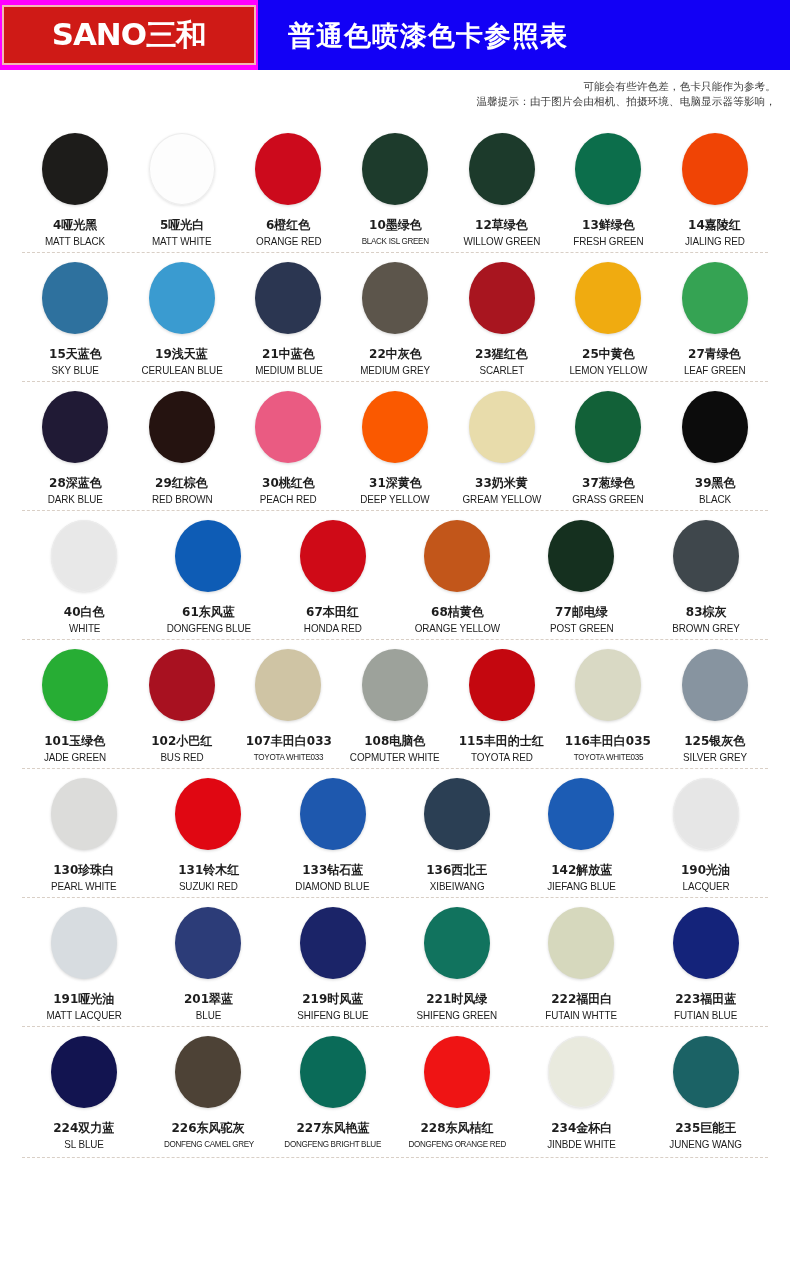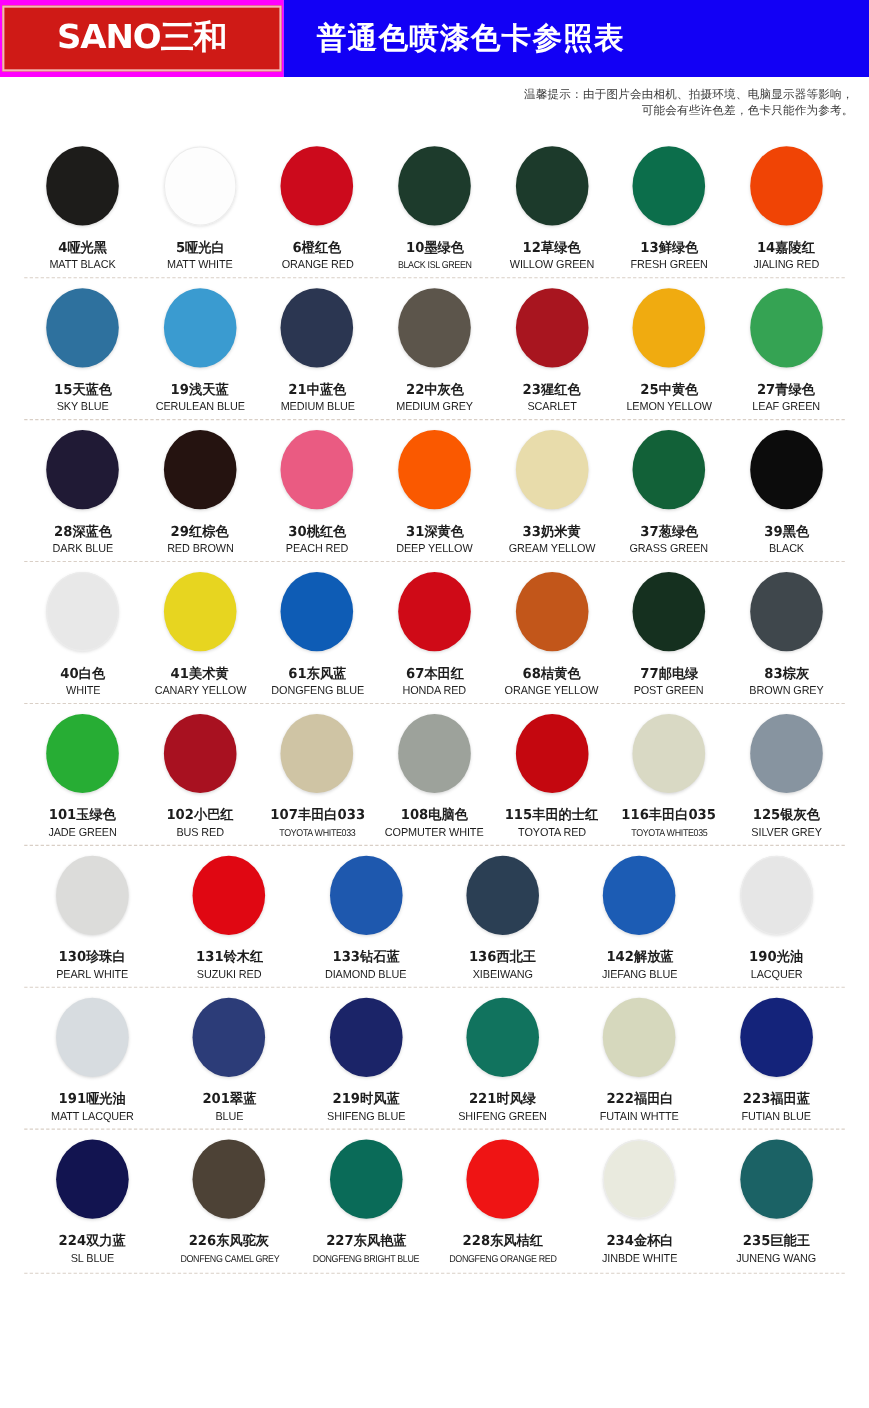--- a/index.html
+++ b/index.html
@@ -157,22 +157,22 @@
       <div class="logo-inner">
         <span class="logo-text">SANO三和</span>
       </div>
     </div>
     <div class="title-box">
       <span class="title-text">普通色喷漆色卡参照表</span>
     </div>
   </div>
 
   <div class="notice">
+    <div>可能会有些许色差，色卡只能作为参考。</div>
     <div>温馨提示：由于图片会由相机、拍摄环境、电脑显示器等影响，</div>
-    <div>可能会有些许色差，色卡只能作为参考。</div>
   </div>
 
   <div class="rows" id="swatch-rows">
       <div class="row">
         <div class="cell">
           <div class="swatch" style="background: rgb(29, 28, 26);"></div>
           <div class="lbl-cn">4哑光黑</div>
           <div class="lbl-en">MATT BLACK</div>
         </div>
         <div class="cell">
@@ -280,25 +280,20 @@
           <div class="lbl-en">BLACK</div>
         </div>
       </div>
       <div class="row divided">
         <div class="cell">
           <div class="swatch outline" style="background: rgb(232, 232, 232);"></div>
           <div class="lbl-cn">40白色</div>
           <div class="lbl-en">WHITE</div>
         </div>
         <div class="cell">
-          <div class="swatch" style="background: rgb(231, 213, 32);"></div>
-          <div class="lbl-cn">41美术黄</div>
-          <div class="lbl-en">CANARY YELLOW</div>
-        </div>
-        <div class="cell">
           <div class="swatch" style="background: rgb(14, 92, 181);"></div>
           <div class="lbl-cn">61东风蓝</div>
           <div class="lbl-en">DONGFENG BLUE</div>
         </div>
         <div class="cell">
           <div class="swatch" style="background: rgb(207, 10, 23);"></div>
           <div class="lbl-cn">67本田红</div>
           <div class="lbl-en">HONDA RED</div>
         </div>
         <div class="cell">

